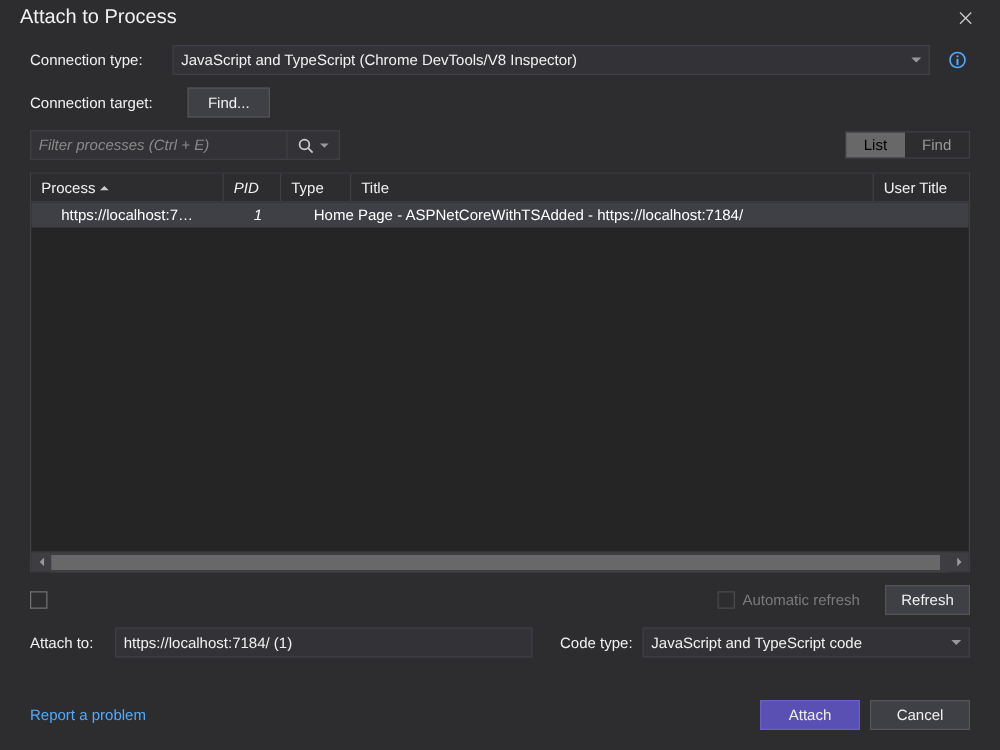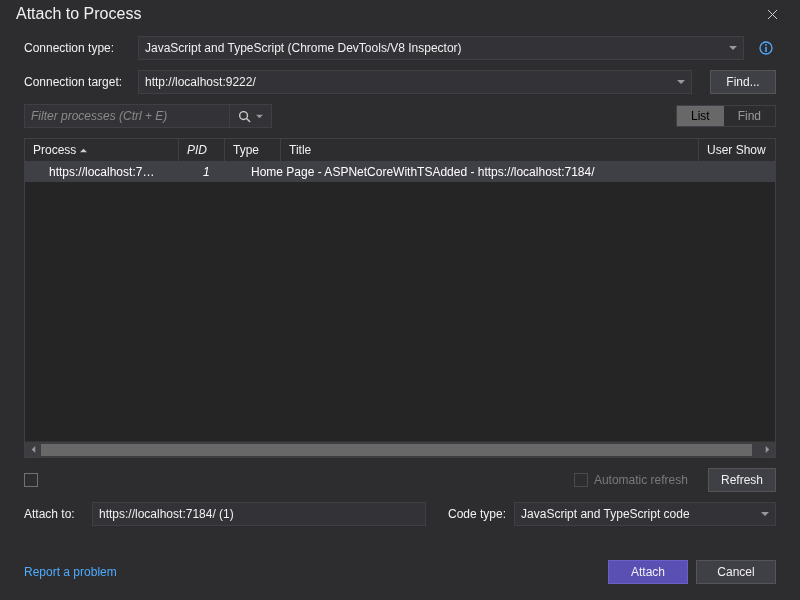--- a/index.html
+++ b/index.html
@@ -108,26 +108,20 @@
         <svg viewBox="0 0 14 14">
             <circle cx="7" cy="7" r="6" fill="none" stroke="#4eabff" stroke-width="1.3"></circle>
             <circle cx="7" cy="4" r="0.9" fill="#4eabff"></circle>
             <rect x="6.2" y="6" width="1.6" height="5" fill="#4eabff"></rect>
           </svg>
       </div>
     </div>
 
     <div class="row">
       <span class="label">Connection target:</span>
-      <div class="combo">
-        <span>http://localhost:9222/</span>
-        <span class="arrow"><svg viewBox="0 0 8 8">
-              <path d="M0 2 L4 6 L8 2 Z"></path>
-            </svg></span>
-      </div>
       <div style="width:6px"></div>
       <button class="btn">Find...</button>
     </div>
 
     <div class="filter-row">
       <div class="filter-box">
         <input placeholder="Filter processes (Ctrl + E)" style="">
         <div class="search">
           <svg viewBox="0 0 14 14">
               <circle cx="6" cy="6" r="4.2"></circle>
@@ -151,21 +145,21 @@
       <div class="cols">
         <div class="col col-process">
           <span>Process</span>
           <span class="sort-arrow"><svg viewBox="0 0 8 8">
                 <path d="M0 6 L4 2 L8 6 Z"></path>
               </svg></span>
         </div>
         <div class="col col-pid">PID</div>
         <div class="col col-type">Type</div>
         <div class="col col-title">Title</div>
-        <div class="col col-user">User Show</div>
+        <div class="col col-user">User Title</div>
       </div>
       <div class="rows">
         <div class="data-row">
           <div class="cell col-process">https://localhost:7184/</div>
           <div class="cell col-pid pid">1</div>
           <div class="cell col-title">Home Page - ASPNetCoreWithTSAdded - https://localhost:7184/</div>
           <div class="cell col-type"></div>
           <div class="cell col-user"></div>
         </div>
       </div>

